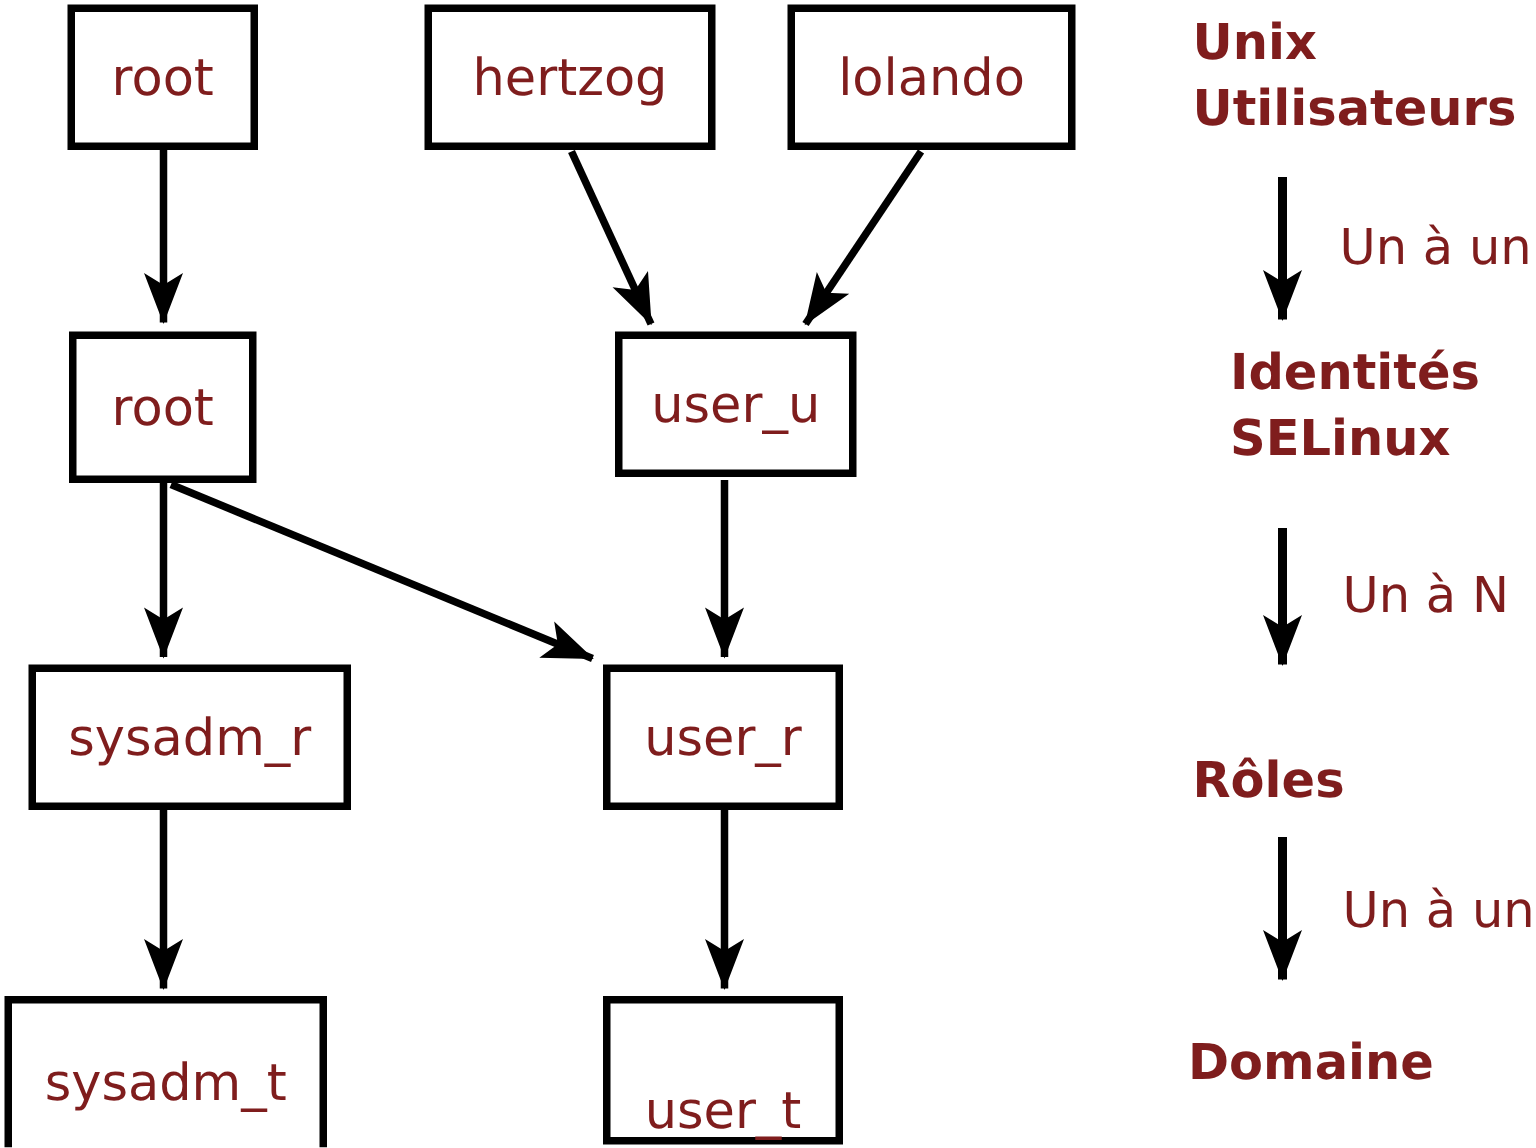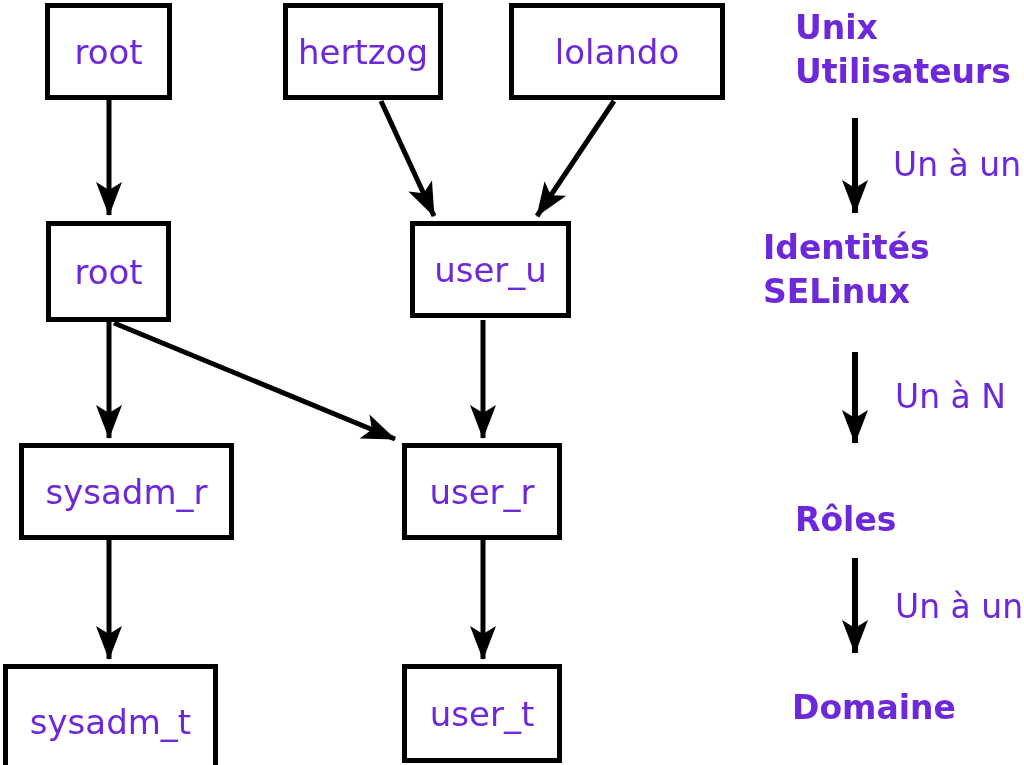--- a/index.html
+++ b/index.html
@@ -2,21 +2,21 @@
 <html><head>
 <meta charset="utf-8">
 <style>
   html, body { margin: 0; padding: 0; background: #ffffff; }
   .canvas {
     position: relative;
     width: 1024px;
     height: 765px;
     background: #ffffff;
     font-family: "DejaVu Sans", sans-serif;
-    color: #6d28d9;
+    color: #7f1d1d;
     overflow: hidden;
   }
   .arrows {
     position: absolute;
     left: 0; top: 0;
     width: 1024px; height: 765px;
   }
   .node {
     position: absolute;
     box-sizing: border-box;
@@ -24,39 +24,39 @@
     background: #ffffff;
     display: flex;
     align-items: center;
     justify-content: center;
     font-size: 34px;
     line-height: 1;
     white-space: nowrap;
   }
   
   .n-root-unix    { left: 45px;  top: 3px;   width: 127px; height: 97px; }
-  .n-hertzog      { left: 283px; top: 3px;   width: 160px; height: 97px; }
-  .n-lolando      { left: 509px; top: 3px;   width: 216px; height: 97px; text-align: right; }
+  .n-hertzog      { left: 283px; top: 3px;   width: 194px; height: 97px; }
+  .n-lolando      { left: 525px; top: 3px;   width: 192px; height: 97px; text-align: right; }
   .n-root-selinux { left: 46px;  top: 221px; width: 125px; height: 101px; }
   .n-user-u       { left: 410px; top: 221px; width: 161px; height: 97px; align-items: center; }
   .n-sysadm-r     { left: 19px;   top: 443px; width: 215px; height: 97px; }
   .n-user-r       { left: 402px; top: 443px; width: 160px; height: 97px; }
   .n-sysadm-t     { left: 3px;   top: 664px; width: 215px; height: 115px; }
-  .n-user-t       { left: 402px; top: 664px; width: 160px; height: 99px; }
+  .n-user-t       { left: 402px; top: 664px; width: 160px; height: 99px; align-items: flex-end; }
 
   .legend-level {
     position: absolute;
     font-weight: bold;
     font-size: 33px;
     line-height: 44px;
     white-space: nowrap;
   }
   .legend-level span { display: block; }
   .l-0 { left: 795px; top: 6px; }
-  .l-1 { left: 763px; top: 226px; }
+  .l-1 { left: 820px; top: 226px; }
   .l-2 { left: 795px; top: 466px; margin-top: 32px; }
   .l-3 { left: 792px; top: 686px; }
 
   .relation-label {
     position: absolute;
     font-size: 33px;
     line-height: 44px;
     white-space: nowrap;
   }
   .r-0 { left: 893px; top: 143px; }

